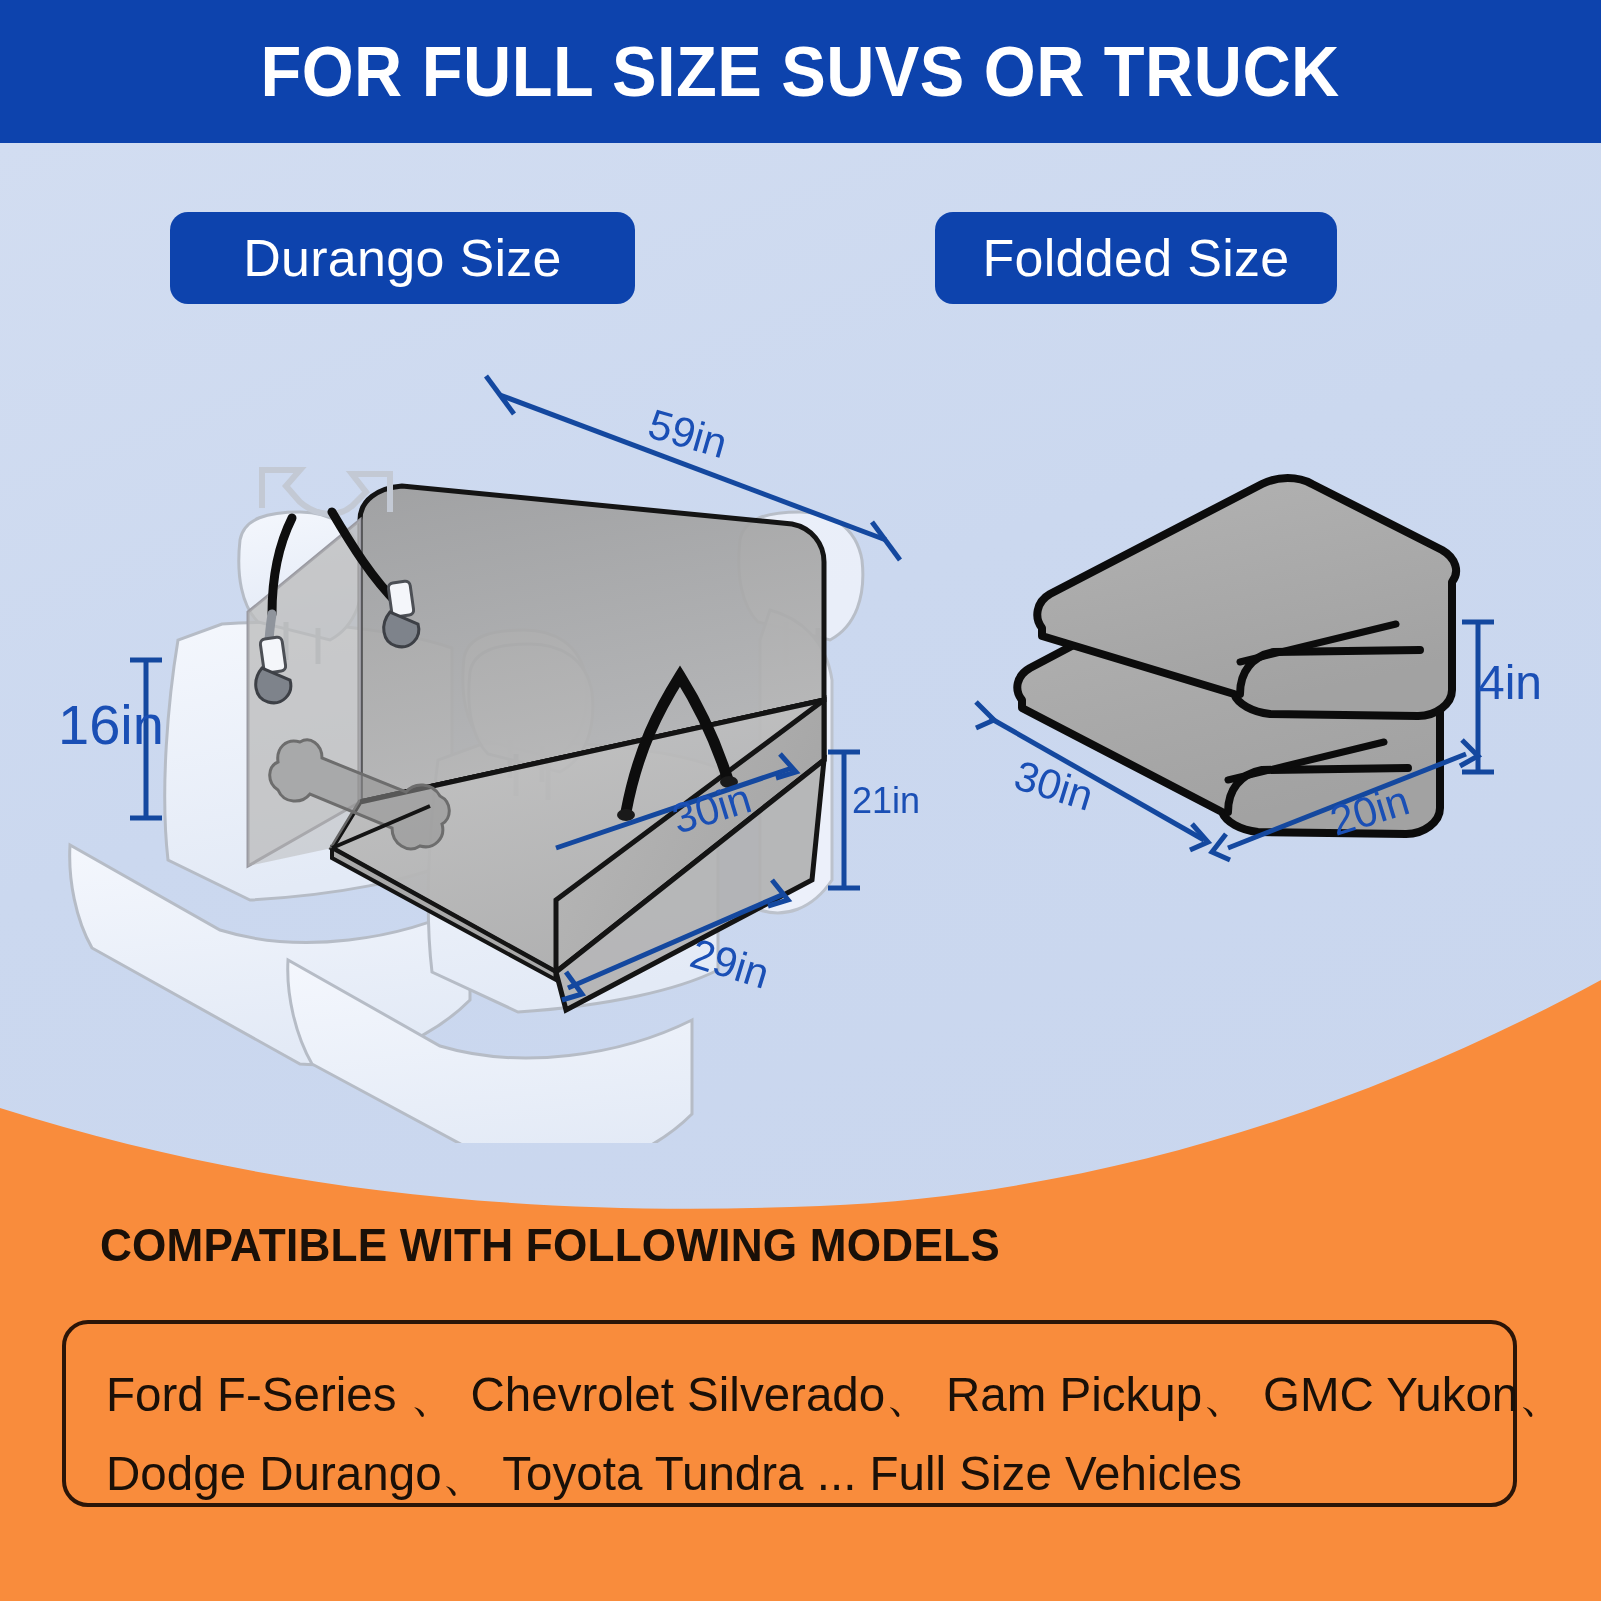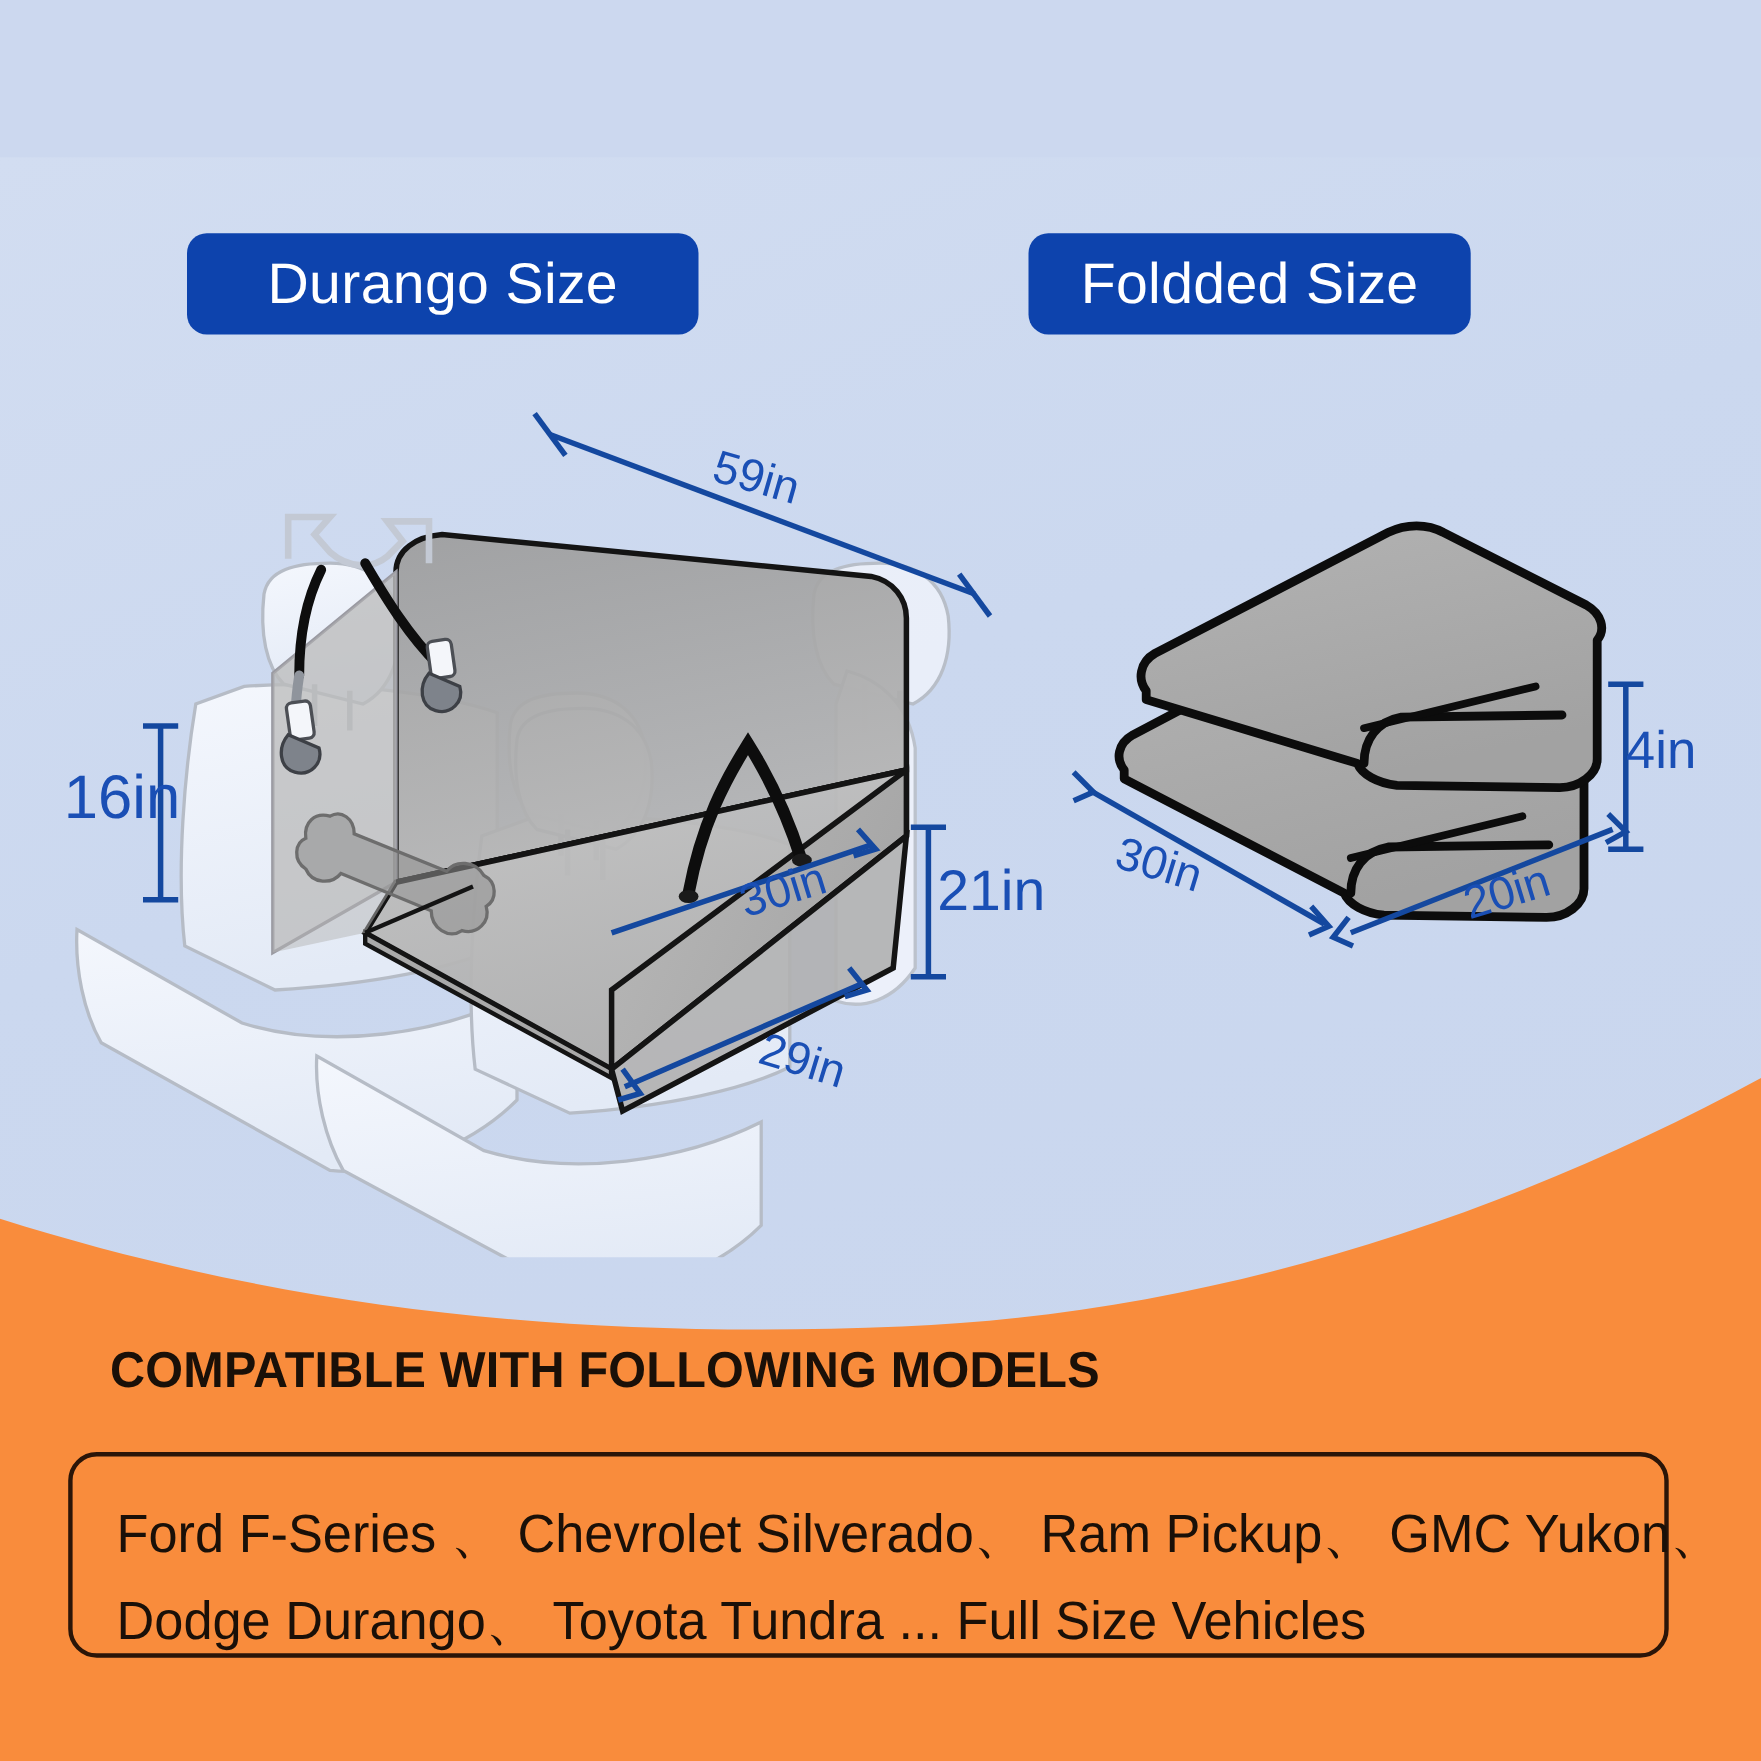--- a/index.html
+++ b/index.html
@@ -101,21 +101,21 @@
   .dim {
     position: absolute;
     color: #1a4fb5;
     font-size: 40px;
     font-weight: 400;
     white-space: nowrap;
     font-family: "Liberation Sans", "DejaVu Sans", sans-serif;
   }
   #dim-59  { left: 648px;  top: 410px; transform: rotate(16deg); font-size: 42px; }
   #dim-16  { left: 58px;   top: 692px; font-size: 56px; }
-  #dim-21  { left: 852px;  top: 780px; font-size: 52px; }
+  #dim-21  { left: 852px;  top: 780px; font-size: 36px; }
   #dim-30a { left: 672px;  top: 785px; transform: rotate(-17deg); font-size: 42px; }
   #dim-29  { left: 690px;  top: 940px; transform: rotate(17deg); font-size: 42px; }
   #dim-30b { left: 1014px; top: 762px; transform: rotate(17deg); font-size: 42px; }
   #dim-20  { left: 1330px; top: 787px; transform: rotate(-17deg); font-size: 42px; }
   #dim-4   { left: 1478px; top: 655px; font-size: 48px; }
 
   
   .compat-heading {
     position: absolute;
     left: 100px; top: 1218px;
@@ -155,20 +155,23 @@
 
 <div id="page">
 
   <div class="mid-area"></div>
 
   <div class="orange-flat"></div>
   <svg class="orange-wave" viewBox="0 0 1601 661">
     <path d="M0,168 C260,250 520,278 820,266 C1110,254 1380,160 1601,40 L1601,661 L0,661 Z" fill="#f98c3c"></path>
   </svg>
 
+  <div class="header-banner">
+    <div class="header-title">FOR FULL SIZE SUVS OR TRUCK</div>
+  </div>
 
   <div class="badge" id="badge-expanded">Durango Size</div>
   <div class="badge" id="badge-folded">Foldded Size</div>
 
   <svg class="diagram" viewBox="0 0 1601 1601">
     <defs>
       <clipPath id="clip-mid">
         <rect x="0" y="143" width="1601" height="1000"></rect>
       </clipPath>
       <linearGradient id="gradCoverBack" x1="0" y1="0" x2="0.3" y2="1">

